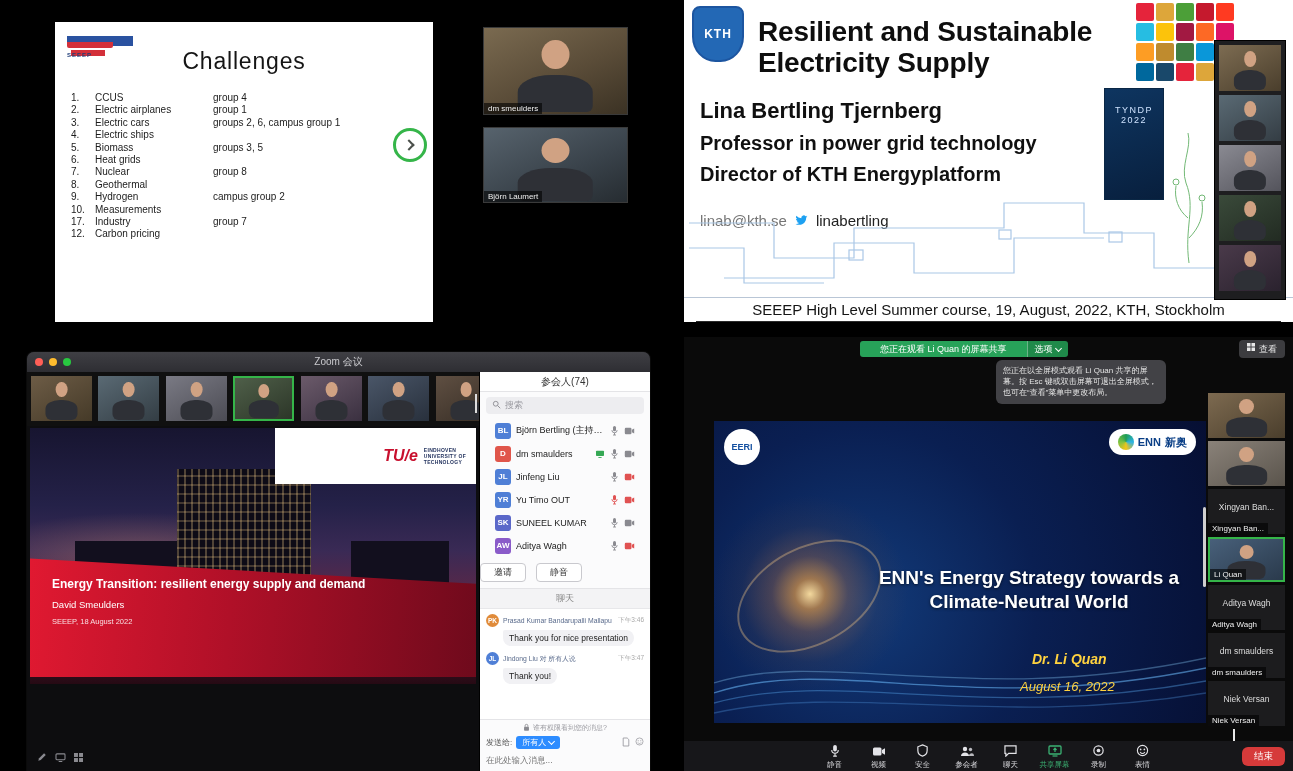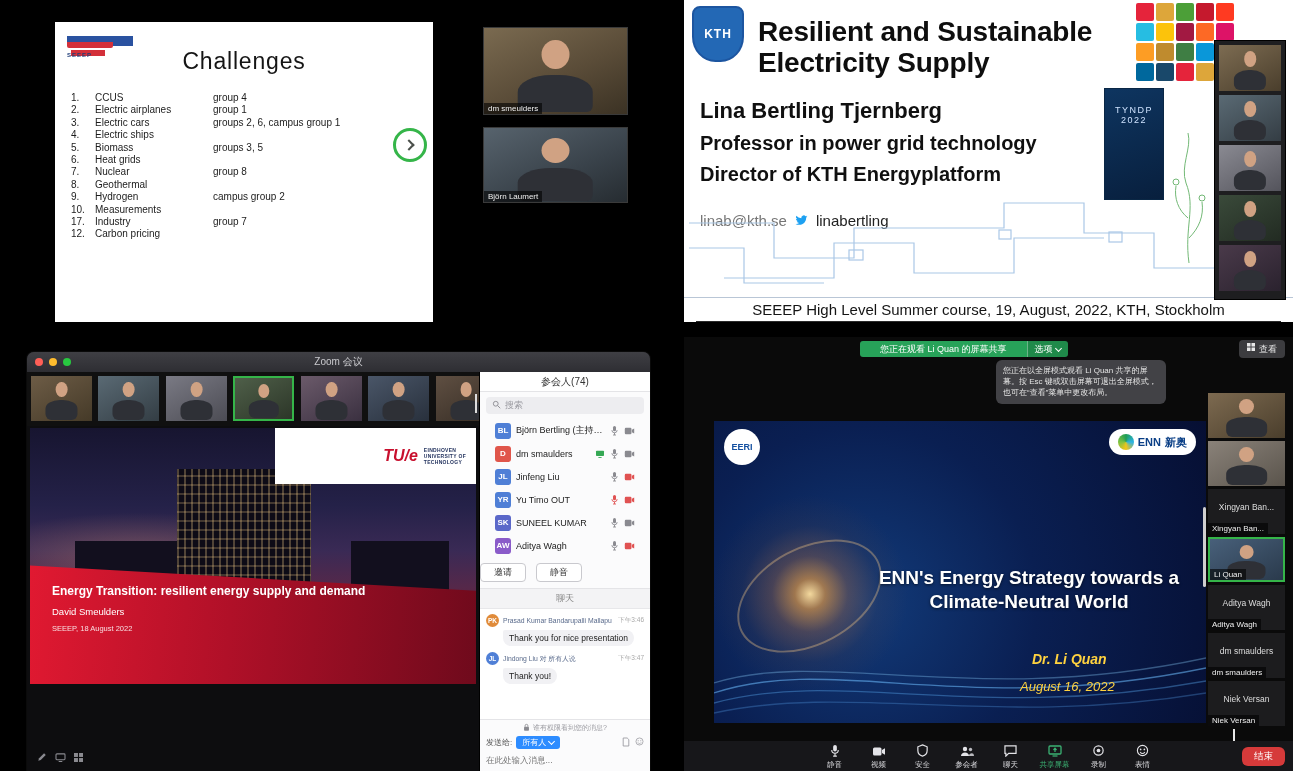--- a/index.html
+++ b/index.html
@@ -90,21 +90,21 @@
   .tower{position:absolute;left:33%;top:16%;width:30%;height:56%;background:#0d0b16;
     background-image:repeating-linear-gradient(90deg,rgba(255,214,140,.28) 0 2px,transparent 2px 7px),
       repeating-linear-gradient(0deg,rgba(255,214,140,.22) 0 2px,transparent 2px 9px);}
   .wing{position:absolute;top:44%;height:28%;background:#120f1e;}
   .wing.l{left:10%;width:24%;}
   .wing.r{right:6%;width:22%;}
   .tue-white{position:absolute;right:0;top:0;width:45%;height:56px;background:#fff;display:flex;align-items:center;justify-content:flex-end;
     gap:6px;padding-right:10px;}
   .tue-mark{color:#c8102e;font-weight:800;font-size:16px;font-style:italic;}
   .tue-sub{font-size:5px;color:#1d2d5a;font-weight:700;line-height:1.25;letter-spacing:.3px;}
-  .red-band{position:absolute;left:0;bottom:0;width:100%;height:126px;
+  .red-band{position:absolute;left:0;bottom:7px;width:100%;height:126px;
     background:linear-gradient(95deg,#e11931 0%,#b01028 45%,#6f0a1c 100%);
     clip-path:polygon(0 6%,100% 26%,100% 100%,0 100%);}
   .band-title{position:absolute;left:22px;top:26px;color:#fff;font-weight:700;font-size:12px;}
   .band-speaker{position:absolute;left:22px;top:48px;color:#fff;font-size:9.5px;}
   .band-date{position:absolute;left:22px;top:66px;color:rgba(255,255,255,.85);font-size:7.5px;}
   .bl-tools{position:absolute;left:10px;bottom:5px;display:flex;gap:8px;color:#8a8a90;}
   .bl-panel{position:absolute;right:0;top:20px;width:171px;bottom:0;background:#fbfbfc;border-left:1px solid #000;
     display:flex;flex-direction:column;}
   .p-header{height:20px;line-height:20px;text-align:center;font-size:10px;color:#333;border-bottom:1px solid #e4e4e7;background:#fff;}
   .p-search{margin:5px 6px;height:17px;background:#ededf0;border-radius:4px;display:flex;align-items:center;gap:4px;

